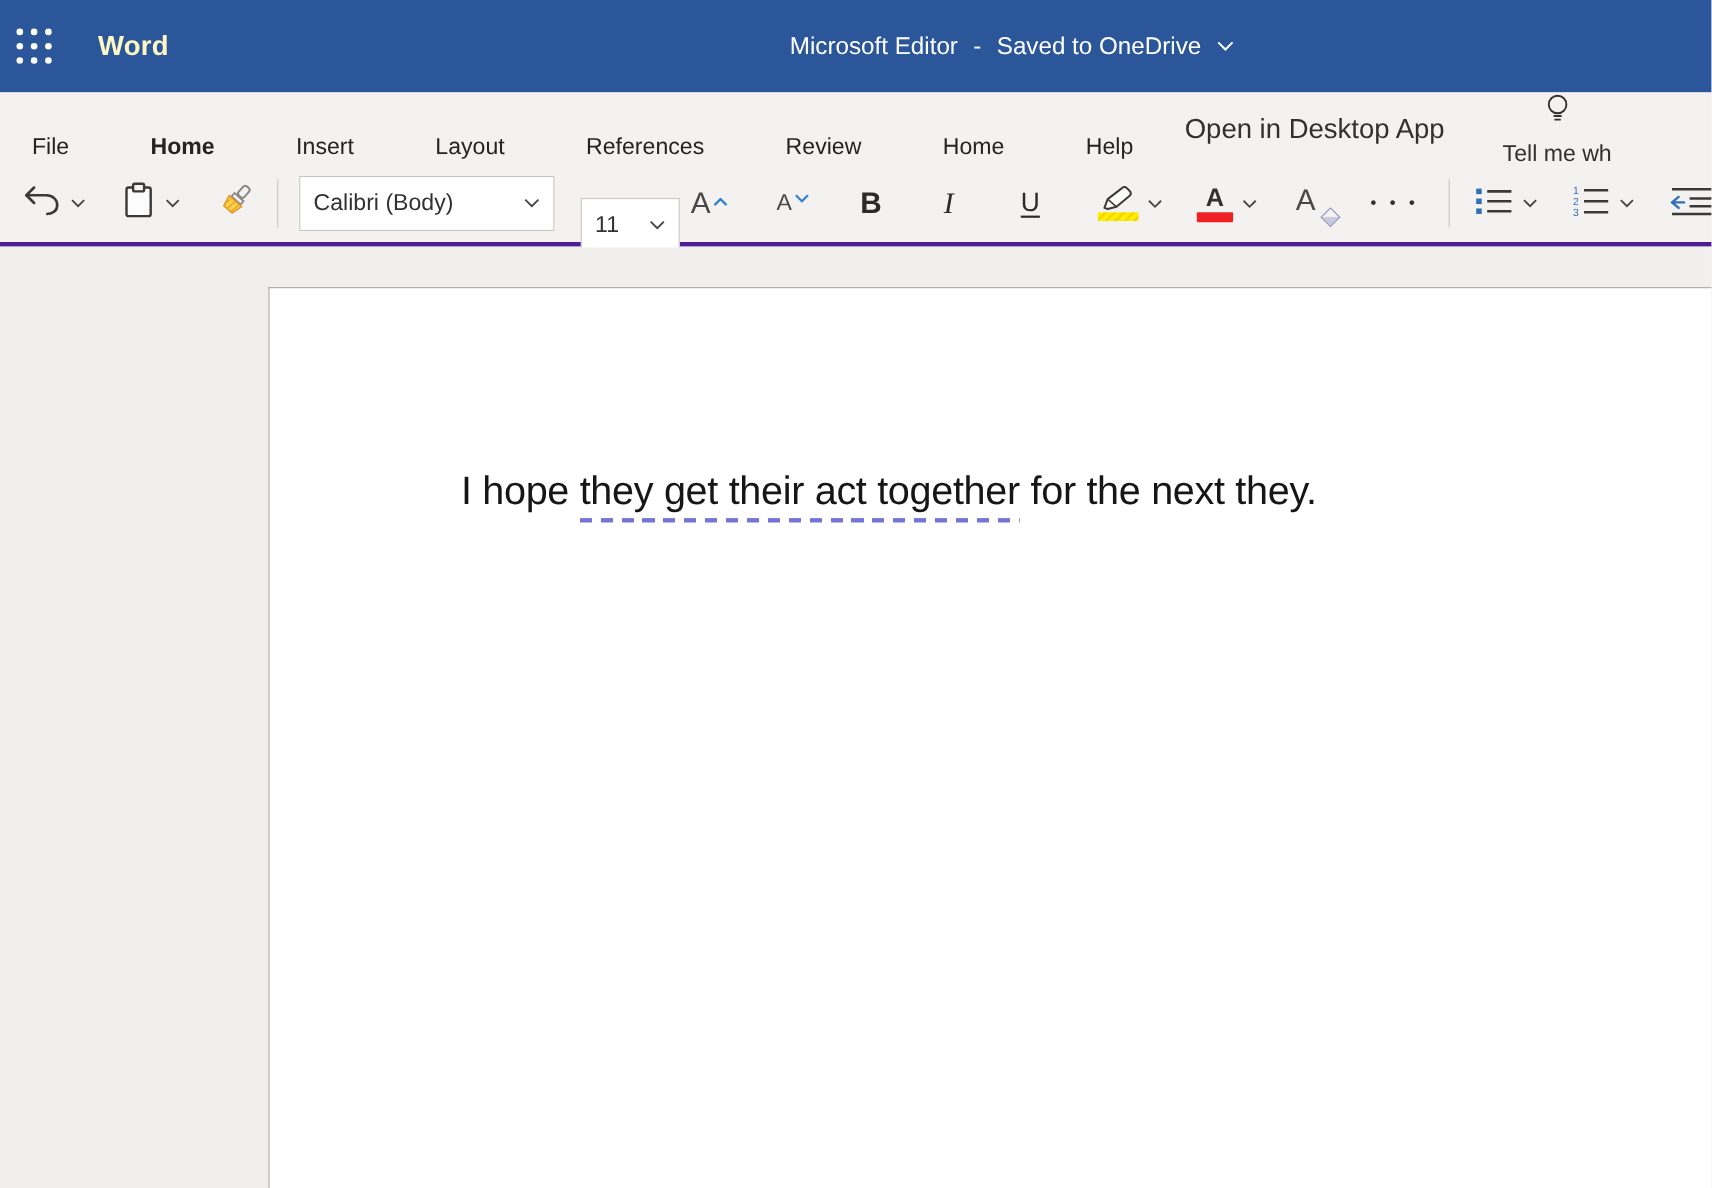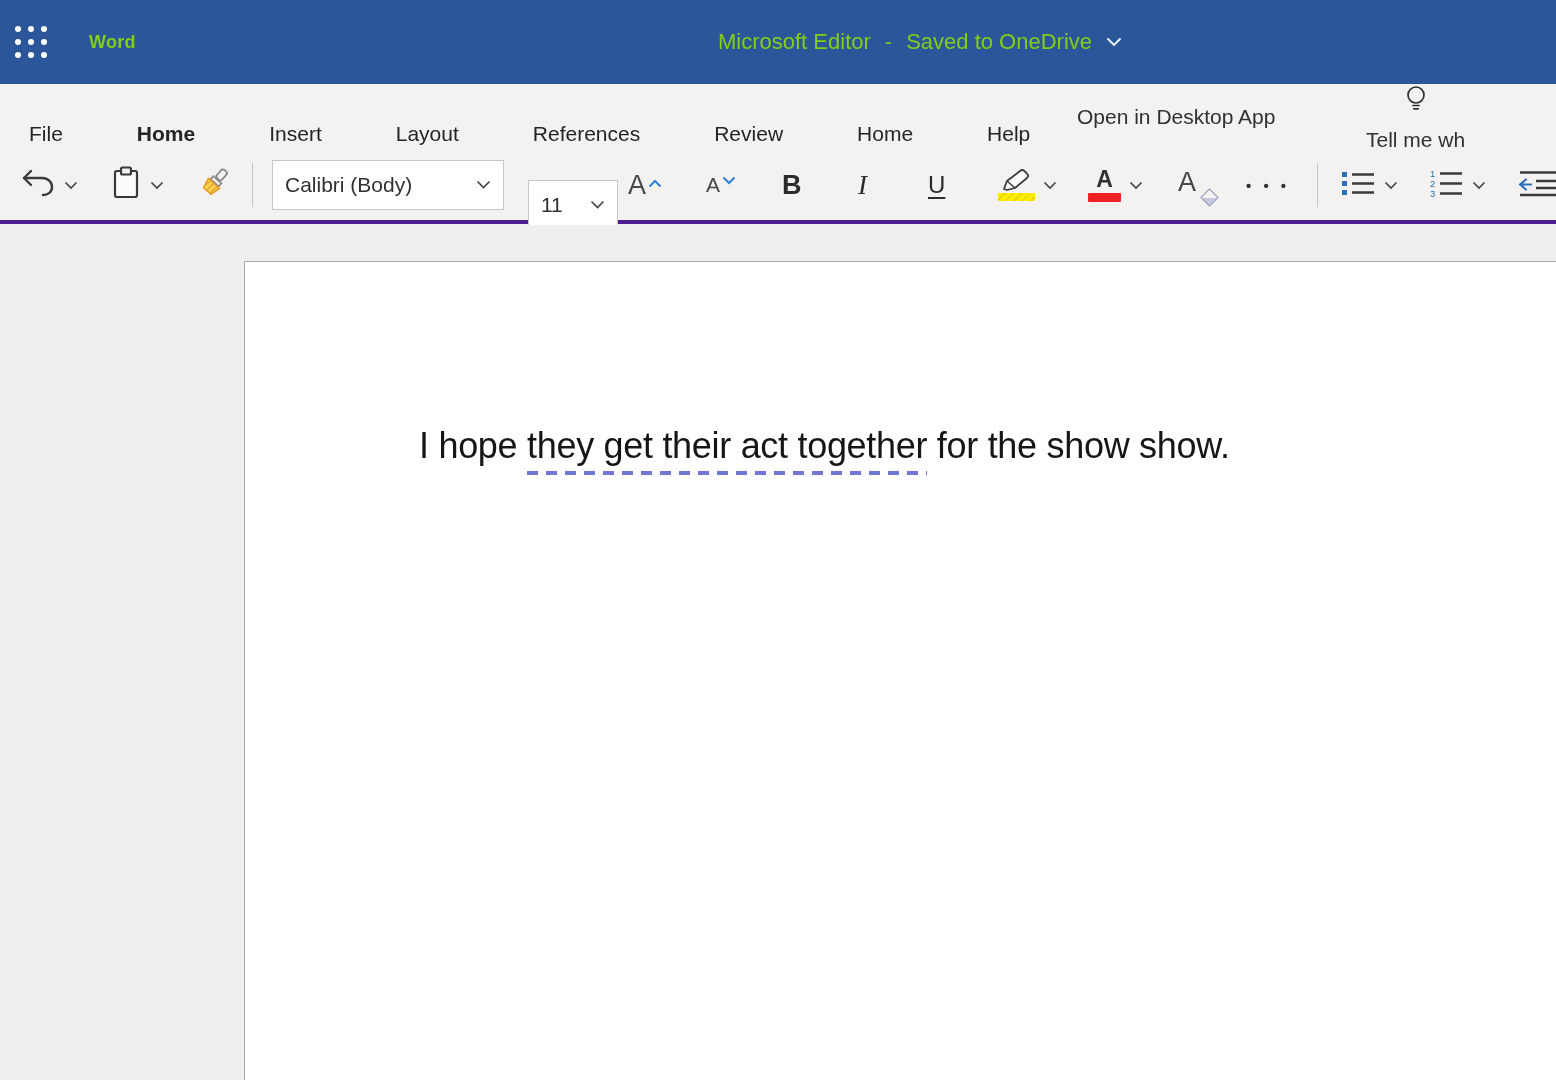--- a/index.html
+++ b/index.html
@@ -16,44 +16,44 @@
     position:absolute; left:0; top:0; width:1556px; height:84px;
     background:#2b579a; display:flex; align-items:center;
   }
   .waffle {
     width:40px; height:40px; margin-left:11px;
     display:grid; grid-template-columns:repeat(3,1fr); grid-template-rows:repeat(3,1fr);
     place-items:center; cursor:pointer;
   }
   .waffle i { width:6px; height:6px; border-radius:50%; background:#fff; }
   .app-name {
-    color:#84cc16; font-weight:bold; font-size:18px; margin-left:38px; letter-spacing:0.3px;
+    color:#fef9c3; font-weight:bold; font-size:25px; margin-left:38px; letter-spacing:0.3px;
   }
   .topbar-title {
     position:absolute; left:718px; top:0; height:84px;
     display:flex; align-items:center; gap:14px;
-    color:#84cc16; font-size:22px; cursor:pointer;
+    color:#ffffff; font-size:22px; cursor:pointer;
   }
   .topbar-title .sep { opacity:0.95; }
 
   
   .tabrow {
     position:absolute; left:0; top:84px; width:1556px; height:66px;
     background:#f3f2f1;
   }
   .tabs { display:flex; gap:70px; padding-left:27px; height:100%; align-items:flex-end; }
   .tab { position:relative; font-size:21px; color:#252423; cursor:pointer; white-space:nowrap; padding:4px 2px; }
   .tab--active { font-weight:600; }
   .tab--active .tab-underline {
     position:absolute; left:-2px; right:-2px; bottom:-9px; height:5px;
     background:#185abd; border-radius:1px;
   }
   .open-desktop {
     position:absolute; left:1077px; top:0; height:66px; display:flex; align-items:center;
-    font-size:21px; color:#323130; cursor:pointer; white-space:nowrap;
+    font-size:25px; color:#323130; cursor:pointer; white-space:nowrap;
   }
   .tellme {
     position:absolute; left:1366px; top:0; height:66px; display:flex; align-items:center; gap:14px;
     font-size:21px; color:#323130; cursor:pointer; white-space:nowrap;flex-direction:column;
   }
 
   
   .toolbar {
     position:absolute; left:0; top:150px; width:1556px; height:74px;
     background:#f3f2f1; border-bottom:4px solid #4c1d95;
@@ -342,16 +342,16 @@
         <path d="M2 3.5 H38 M18 12 H38 M18 19 H38 M2 26 H38" stroke="#3b3a39" stroke-width="2.4" fill="none"></path>
         <path d="M2 15.5 H13 M2 15.5 L8 10.5 M2 15.5 L8 20.5" stroke="#2f6fb8" stroke-width="2.2" fill="none" stroke-linecap="round"></path>
       </svg>
     </span>
   </div>
 </div>
 
 <div class="canvas">
   <div class="page">
     <div class="doc-line">
-      <span>I hope </span><span class="grammar-mark">they get their act together</span><span> for the show show.</span>
+      <span>I hope </span><span class="grammar-mark">they get their act together</span><span> for the next they.</span>
     </div>
   </div>
 </div>
 
 </body></html>

